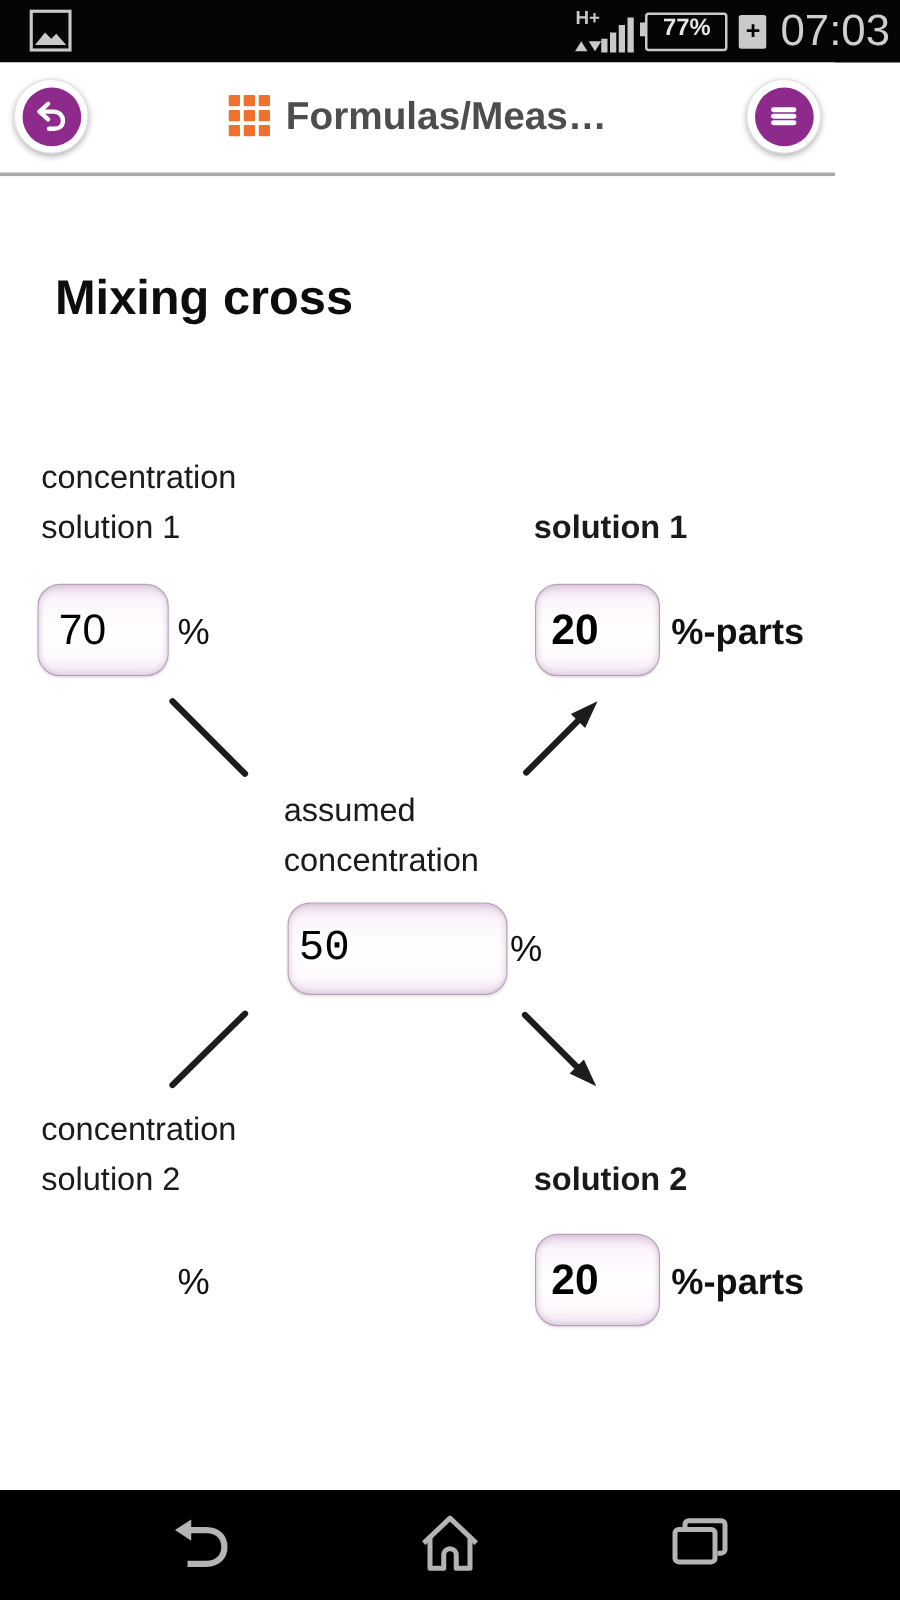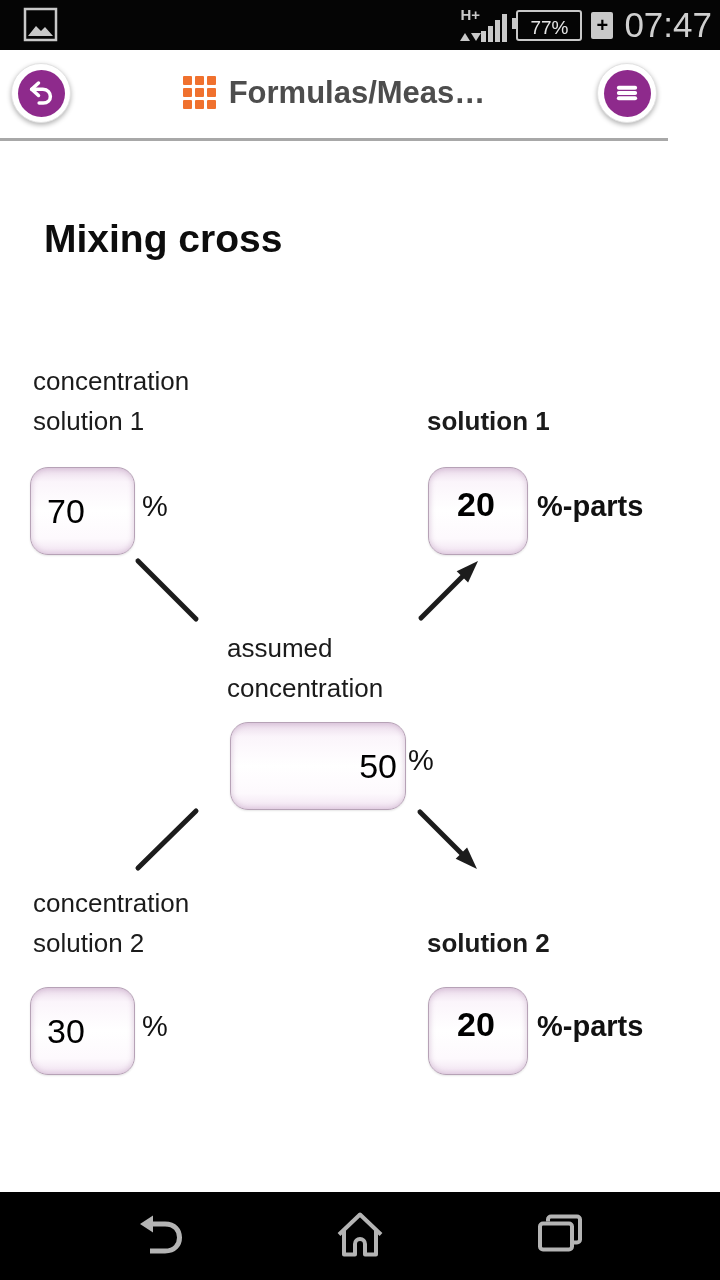--- a/index.html
+++ b/index.html
@@ -16,21 +16,21 @@
   .sb-right{margin-left:auto;margin-right:8px;display:flex;align-items:center;gap:9px;}
   .net{position:relative;width:48px;height:36px;}
   .net-type{position:absolute;top:-1px;left:1px;font-size:15px;font-weight:700;color:var(--status-gray,#c9c9c9);letter-spacing:0;}
   .net-arrows{position:absolute;left:1px;bottom:2px;display:flex;gap:1px;}
   .tri-up{width:0;height:0;border-left:5px solid transparent;border-right:5px solid transparent;border-bottom:8px solid var(--status-gray,#c9c9c9);}
   .tri-down{width:0;height:0;border-left:5px solid transparent;border-right:5px solid transparent;border-top:8px solid var(--status-gray,#c9c9c9);}
   .bars{position:absolute;right:0;bottom:1px;display:flex;align-items:flex-end;gap:2px;}
   .bars i{display:block;width:5px;background:var(--status-gray,#c9c9c9);}
   .battery{
     position:relative;width:62px;height:27px;border:2px solid var(--status-gray,#c9c9c9);
-    display:flex;align-items:flex-end;justify-content:center;border-radius:3px;
+    display:flex;align-items:flex-start;justify-content:center;border-radius:3px;font-weight:bold;
   }
   .battery::before{content:"";position:absolute;left:-6px;top:6px;width:4px;height:11px;background:var(--status-gray,#c9c9c9);}
   .battery span{font-size:19px;color:#e6e6e6;}
   .charge-box{width:22px;height:27px;background:var(--status-gray,#c9c9c9);display:flex;align-items:center;justify-content:center;border-radius:2px;}
   .charge-box span{color:#000;font-size:20px;font-weight:700;line-height:1;}
   .clock{font-size:35px;color:#cfcfcf;margin-left:2px;}
   
   .header{
     position:absolute;top:50px;left:0;width:668px;height:88px;background:#fff;
     border-bottom:3px solid #a8a8a8;
@@ -53,28 +53,28 @@
   .grid-icon{display:grid;grid-template-columns:repeat(3,9px);grid-auto-rows:9px;gap:3px;}
   .grid-icon i{background:var(--icon-orange,#f0712e);border-radius:1px;}
   .header-title span{font-size:31px;font-weight:700;color:#4d4d4d;}
   
   .content{position:absolute;top:141px;left:0;width:720px;height:1051px;background:#fff;}
   .page-title{position:absolute;left:32px;top:64px;margin:12px;font-size:39px;font-weight:700;color:#0d0d0d;}
   .assumption{position:absolute;left:32px;top:152px;font-size:24px;font-weight:700;color:#0d0d0d;}
   .lbl{position:absolute;font-size:26px;color:#1b1b1b;white-space:nowrap;}
   .lbl.bold{font-weight:700;}
   .pill{
-    height:88px;border-radius:18px;border:1px solid #b6a2b6;box-sizing:border-box;
+    height:74px;border-radius:18px;border:1px solid #b6a2b6;box-sizing:border-box;
     background:linear-gradient(180deg,#eadaea 0%,#fbf5fb 16%,#ffffff 50%,#fdf9fd 82%,#f1e3f1 100%);
     box-shadow:inset 0 0 6px rgba(168,126,168,.45),0 1px 2px rgba(0,0,0,.10);
     font-family:"Liberation Sans",sans-serif;font-size:34px;color:#000;
   }
   input.pill{position:absolute;outline:none;padding:0 8px 0 16px;}
-  input.pill.center{text-align:right;padding:12px 8px;}
-  div.pill{position:absolute;line-height:72px;padding-left:28px;font-weight:700;}
+  input.pill.center{text-align:left;padding:12px 8px;font-family:Liberation Mono, monospace;}
+  div.pill{position:absolute;line-height:72px;padding-left:12px;font-weight:700;}
   .unit{position:absolute;font-size:29px;color:#111;white-space:nowrap;}
   .unit.bold{font-weight:700;}
   .arrows{position:absolute;left:0;top:0;pointer-events:none;}
   .arrow{stroke:var(--arrow-black,#1c1c1c);stroke-width:5;stroke-linecap:round;}
   .arrow-head{fill:var(--arrow-black,#1c1c1c);stroke:none;}
   
   .navbar{position:absolute;left:0;top:1192px;width:720px;height:88px;background:#000;}
   .nav-btn{position:absolute;top:50%;transform:translate(-50%,-50%);background:none;border:none;padding:6px;cursor:pointer;}
   .nav-back{left:160px;}
   .nav-home{left:360px;}
@@ -105,21 +105,21 @@
             <i style="height:22px"></i>
             <i style="height:28px"></i>
         </span>
       </div>
       <div class="battery">
         <span>77%</span>
       </div>
       <div class="charge-box">
         <span>+</span>
       </div>
-      <div class="clock">07:47</div>
+      <div class="clock">07:03</div>
     </div>
   </div>
 
   <div class="header">
     <div class="round-btn btn-back">
       <div class="inner">
         <svg width="30" height="30" viewBox="0 0 24 24">
           <path d="M10 4 L4.5 9 L10 14" fill="none" stroke="#fff" stroke-width="2.8" stroke-linecap="round" stroke-linejoin="round"></path>
           <path d="M4.5 9 H13.5 C17.5 9 19.5 12 19.5 14.8 C19.5 18 17.2 20 13.8 20 H10.5" fill="none" stroke="#fff" stroke-width="2.8" stroke-linecap="round"></path>
         </svg>
@@ -164,21 +164,20 @@
 
     <span class="lbl" style="left:227px;top:492px;">assumed</span>
     <span class="lbl" style="left:227px;top:532px;">concentration</span>
     <input class="pill center" style="left: 230px; top: 581px; width: 176px;" value="50">
     <span class="unit" style="left:408px;top:603px;">%</span>
 
     <span class="lbl" style="left:33px;top:747px;">concentration</span>
     <span class="lbl" style="left:33px;top:787px;">solution 2</span>
     <span class="lbl bold" style="left:427px;top:787px;">solution 2</span>
 
-    <input class="pill" style="left: 30px; top: 846px; width: 105px;" value="30">
     <span class="unit" style="left:142px;top:869px;">%</span>
     <div class="pill" style="left:428px;top:846px;width:100px;">20</div>
     <span class="unit bold" style="left:537px;top:869px;">%-parts</span>
 
     <svg class="arrows" width="720" height="1051" viewBox="0 0 720 1051">
       <line class="arrow" x1="138" y1="420" x2="196" y2="478"></line>
       <line class="arrow" x1="421" y1="477" x2="463" y2="435"></line>
       <polygon class="arrow-head" points="478,420 468.1,441.4 456.7,430.2"></polygon>
       <line class="arrow" x1="138" y1="727" x2="196" y2="670"></line>
       <line class="arrow" x1="420" y1="671" x2="462" y2="713"></line>

